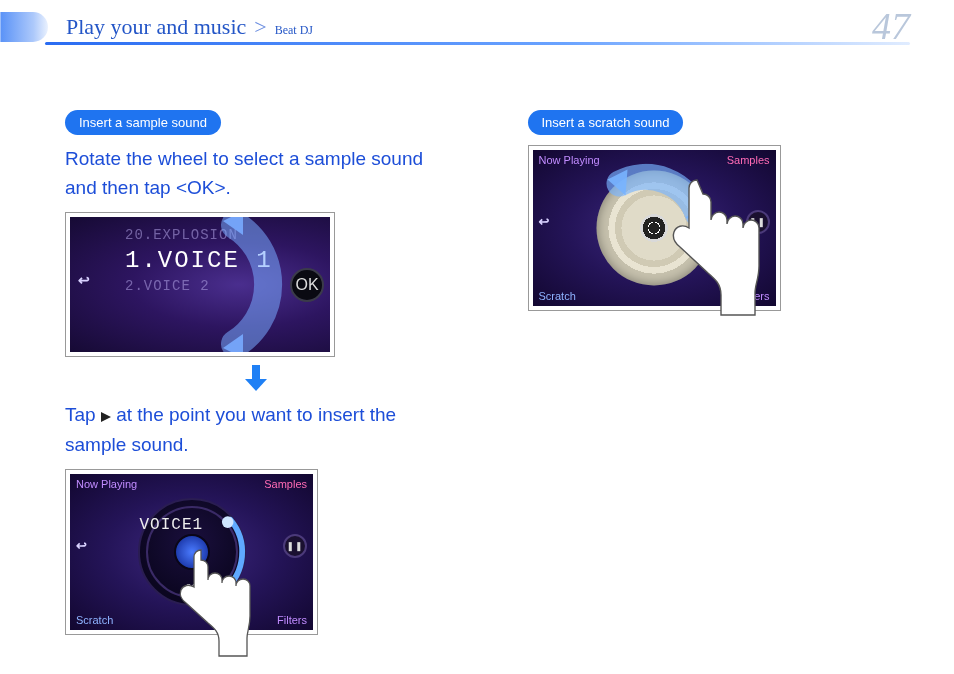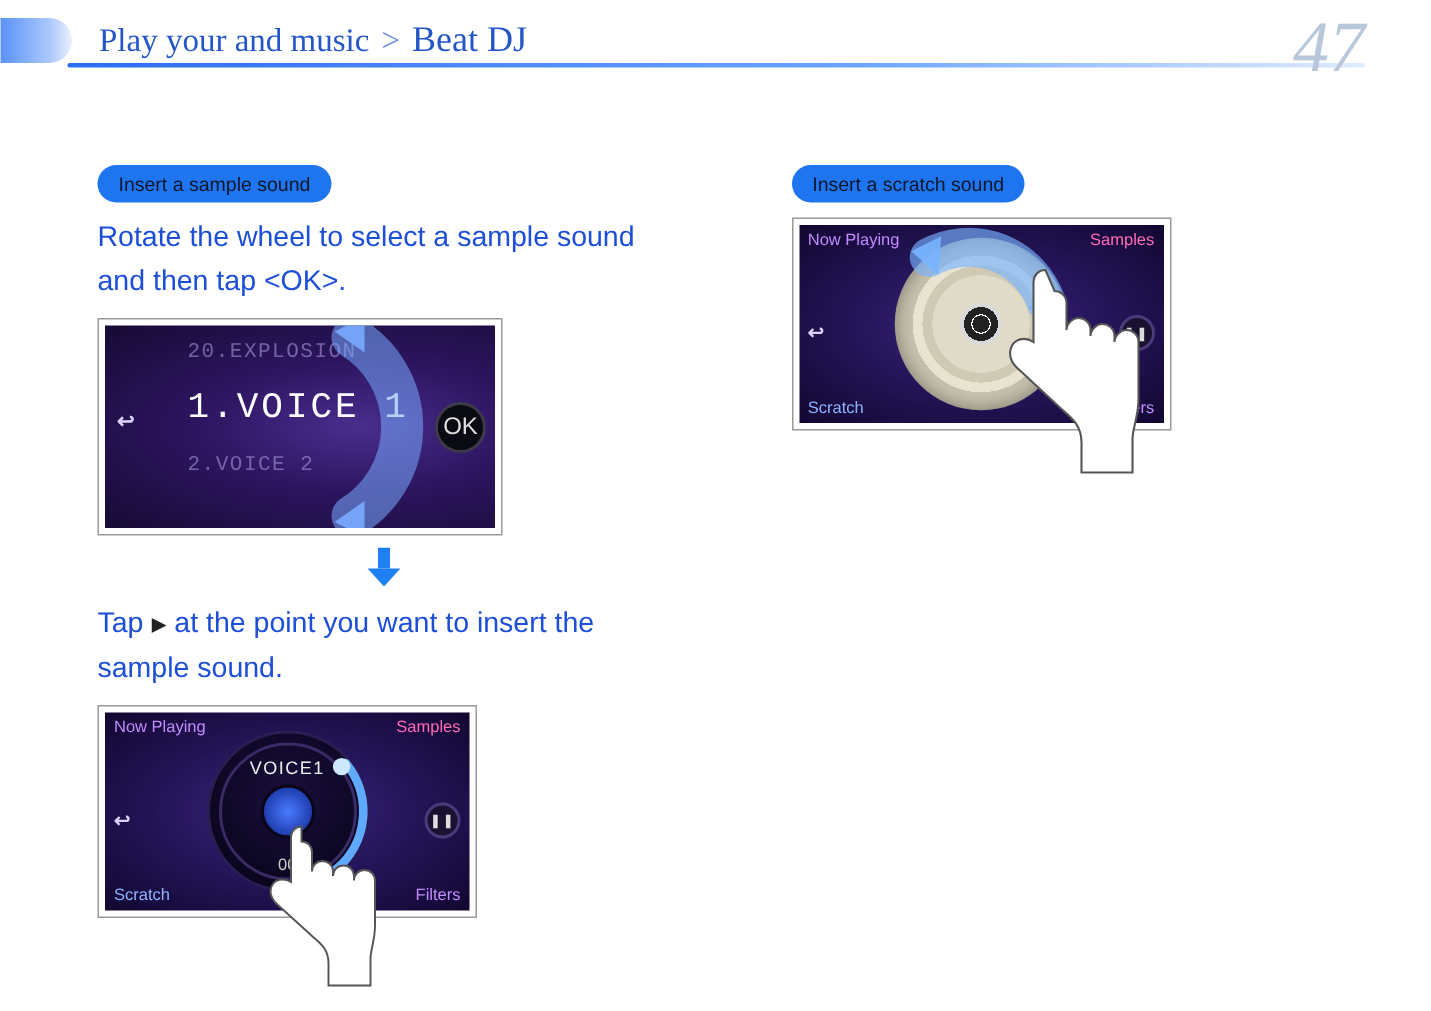--- a/index.html
+++ b/index.html
@@ -26,40 +26,40 @@
     background: linear-gradient(to right, #2a6cf2, #6aa3ff 60%, #e0ecff);
   }
   .breadcrumb {
     position: absolute;
     top: 14px; left: 66px;
     font-family: Georgia, 'Times New Roman', serif;
     color: #2456c7;
   }
   .breadcrumb .main { font-size: 22px; }
   .breadcrumb .chev { font-size: 22px; color:#6a8de0; margin: 0 4px;}
-  .breadcrumb .sub  { font-size: 24px; text-align: center; }
+  .breadcrumb .sub  { font-size: 12px; text-align: center; }
   .page-number {
     position: absolute;
     top: 4px; right: 44px;
     font-family: Georgia, 'Times New Roman', serif;
     font-style: italic;
-    font-size: 48px;
+    font-size: 38px;
     color: #b9c7db;
   }
   .content {
     position: absolute;
     top: 110px; left: 65px; right: 44px;
     display: flex;
     gap: 80px;
   }
   .col { width: 395px; }
   .pill {
     display: inline-block;
     background: #1f74f0;
-    color: #0f172a;
+    color: #ffffff;
     font-size: 13px;
     padding: 5px 14px 5px 14px;
     border-radius: 14px;
     margin-bottom: 10px;
   }
   .body-text {
     font-size: 19px;
     color: #1d4ed8;
     line-height: 1.5;
     margin-bottom: 10px;
@@ -89,35 +89,35 @@
     position: absolute; left: 8px; top: 55px;
     color: #d9d2ff; font-size: 14px; font-weight:bold;
   }
   .voice-list {
     position: absolute; left: 55px; top: 10px; right: 50px; bottom: 10px;
     display: flex; flex-direction: column; 
     color: #b2a4e6;
     font-family: 'Courier New', monospace;
   }
   .voice-list .dim { font-size: 14px; opacity: .55; letter-spacing:1px;}
-  .voice-list .sel { font-size: 24px; color: #fff; letter-spacing:2px; margin: 16px 0;}
+  .voice-list .sel { font-size: 24px; color: #fff; letter-spacing:2px; margin: 4px 0;}
   .voice-arc {
     position:absolute; right:-55px; top:-10px;
     width:170px;
   }
   .voice-ok {
     position:absolute; right:6px; top:50%; transform:translateY(-50%);
     width:34px;height:34px;border-radius:50%;
     background:#0a0a12;border:2px solid #3b3b4a;
     color:#ddd;font-size:16px;display:flex;align-items:center;justify-content:center;
   }
 
   
   .dj-screen {
-    width: 243px; height: 132px;
+    width: 243px; height: 156px;
     background: radial-gradient(ellipse at 50% 50%, #3d2880 0%, #241458 50%, #120730 100%);
     position: relative;
     overflow: hidden;
     color: #ead8ff;
     font-size: 11px;
   }
   .dj-screen .corner { position:absolute; }
   .dj-screen .tl { top:4px; left:6px; color:#c18cff; }
   .dj-screen .tr { top:4px; right:6px; color:#ff6bb5; }
   .dj-screen .bl { bottom:4px; left:6px; color:#8fb3ff; }
@@ -133,21 +133,21 @@
     background: radial-gradient(circle at 50% 40%, #1a0f3d 0%, #0b0620 70%);
     border:2px solid #2a1d52;
   }
   .dial::before{
     content:"";position:absolute;inset:6px;border-radius:50%;
     border:2px solid #3a2a66;
   }
   .dial-arc{
     position:absolute; inset:-3px;
   }
-  .dial-label{position:absolute;top:16px;left:0;right:0;text-align:center;color:#eee;font-size:12px;font-family:Liberation Sans, sans-serif;letter-spacing:1px;}
+  .dial-label{position:absolute;top:16px;left:0;right:0;color:#eee;font-size:16px;font-family:Liberation Mono, monospace;letter-spacing:1px;}
   .dial-center{
     position:absolute;left:50%;top:50%;transform:translate(-50%,-50%);
     width:36px;height:36px;border-radius:50%;
     background:radial-gradient(circle,#4a7bff 0%, #1f3db0 70%, #0a1a60 100%);
     border:2px solid #0a0618;
   }
   .dial-bottom{position:absolute;bottom:10px;left:0;right:0;text-align:center;color:#ccc;font-size:11px;}
 
   
   .cd {

